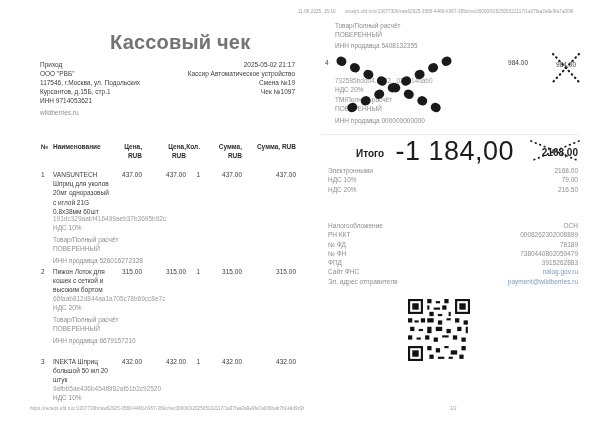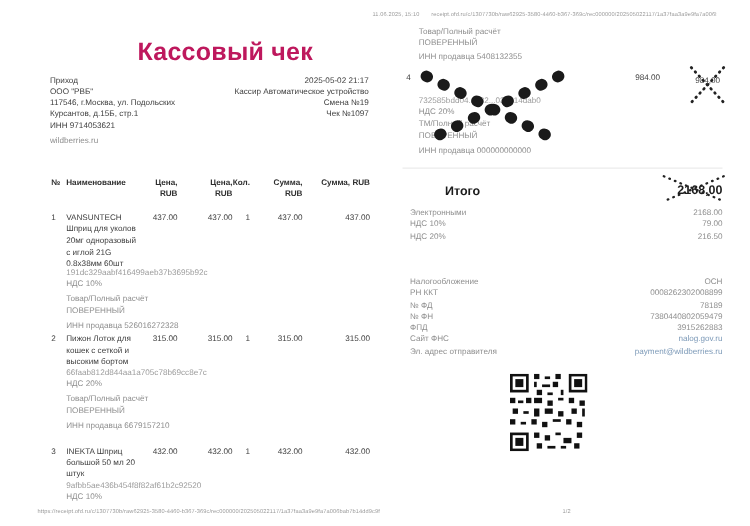--- a/index.html
+++ b/index.html
@@ -1,20 +1,20 @@
 <!DOCTYPE html>
 <html><head>
 <meta charset="utf-8">
 <style>
   html,body{margin:0;padding:0;background:#fff;}
   body{width:600px;height:421px;position:relative;overflow:hidden;
        font-family:"Liberation Sans",sans-serif;color:#3d3d3d;}
   .abs{position:absolute;}
   .tiny{font-size:4.5px;color:#9a9a9a;letter-spacing:.1px;white-space:nowrap;}
-  .title{font-size:20px;font-weight:700;color:#be185d;letter-spacing:.2px;}
+  .title{font-size:20px;font-weight:700;color:#737373;letter-spacing:.2px;}
   .t6{font-size:6.5px;line-height:9px;}
   .gray{color:#8e8e8e;}
   .hash{color:#9c9c9c;white-space:nowrap;}
   .pre{white-space:pre-line;}
   .right{text-align:right;}
   .hdr{font-weight:700;color:#2e2e2e;font-size:6.5px;line-height:9px;}
   .row{position:absolute;left:40px;width:256px;}
   .r4{position:absolute;left:322px;width:256px;}
   .cnum{position:absolute;left:1px;top:2px;}
   .cname{position:absolute;left:13px;top:2px;width:80px;}
@@ -153,20 +153,21 @@
   <svg class="xmark" style="right:-4px;top:-5px;" width="32" height="34" viewBox="0 0 32 34">
     <line x1="3" y1="3" x2="29" y2="31" stroke="#222" stroke-width="2.2" stroke-linecap="round" stroke-dasharray="0.6 4"></line>
     <line x1="29" y1="3" x2="3" y2="31" stroke="#222" stroke-width="2.2" stroke-linecap="round" stroke-dasharray="0.6 4"></line>
   </svg>
 </div>
 
 <div class="sep" style="left:322px;top:134px;width:256px;"></div>
 
 <div class="r4" style="top:136px;height:28px;">
   <span class="abs itogo-label" style="left:6px;top:12px;margin-left:28px;">Итого</span>
+  <span class="abs big-total" style="right:64px;top:0px;">-1 184,00</span>
   <span class="abs crossed-val" style="right:0px;top:11px;">2168,00</span>
   <svg class="xmark" style="right:-4px;top:2px;" width="54" height="26" viewBox="0 0 54 26">
     <line x1="3" y1="3" x2="51" y2="23" stroke="#222" stroke-width="1.8" stroke-linecap="round" stroke-dasharray="0.6 4.2"></line>
     <line x1="51" y1="3" x2="3" y2="23" stroke="#222" stroke-width="1.8" stroke-linecap="round" stroke-dasharray="0.6 4.2"></line>
   </svg>
 </div>
 
 <div class="abs" style="left:328px;top:166px;width:250px;">
   <div class="kv">
     <span>Электронными</span>

